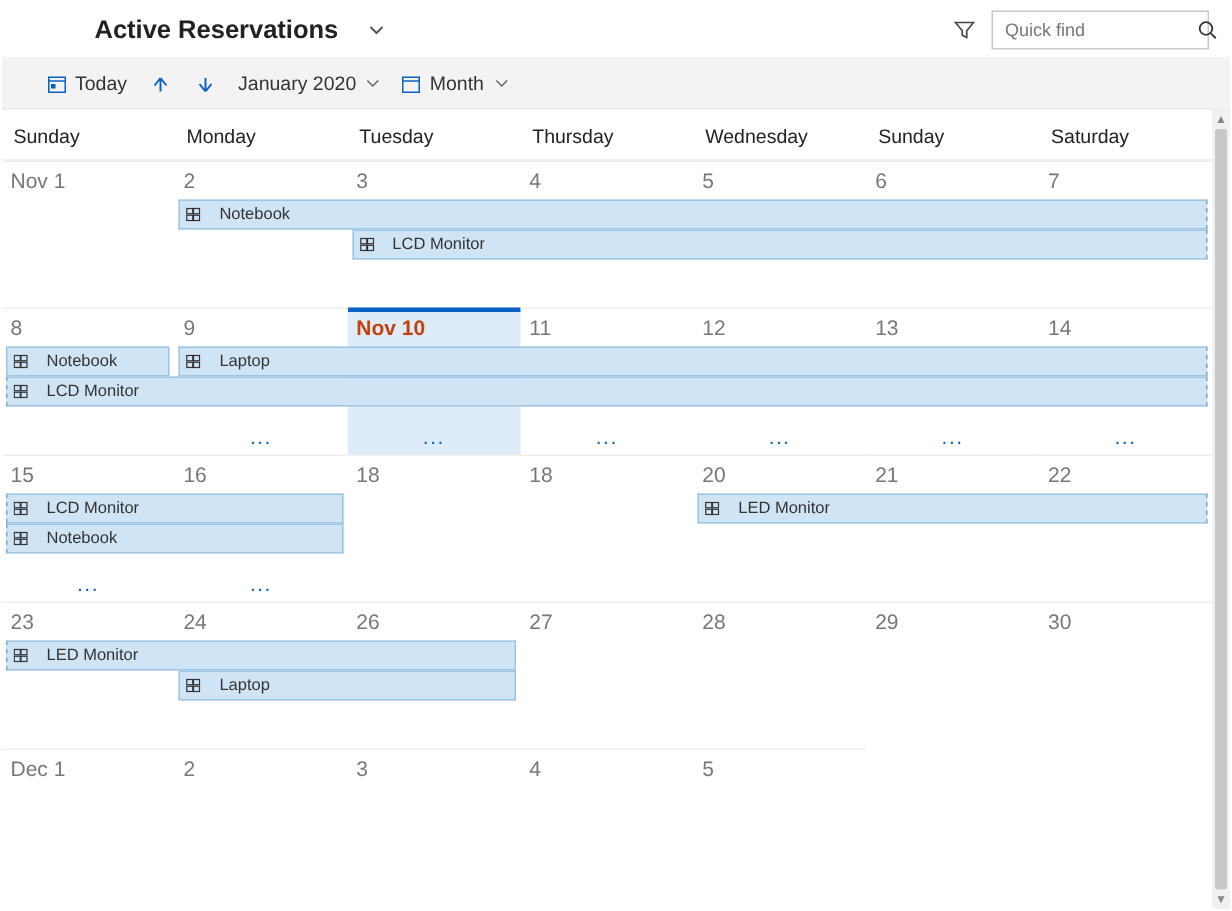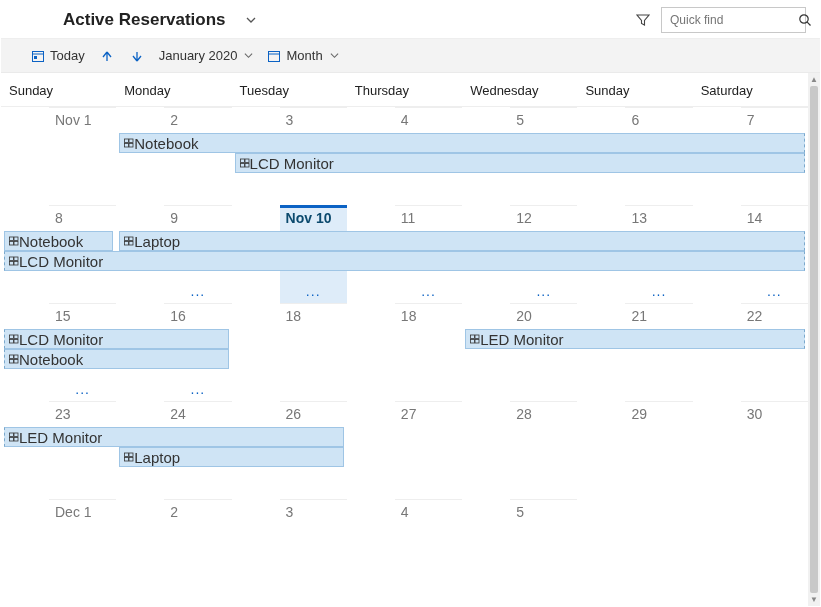--- a/index.html
+++ b/index.html
@@ -24,31 +24,31 @@
   .cal-wrap { flex:1; overflow:hidden; position:relative;}
   .scrollbar { width:12px; background:#f1f1f1; display:flex; flex-direction:column; align-items:center; justify-content:space-between;}
   .scroll-arrow { font-size:8px; color:#888; padding:2px; cursor:pointer;}
   .scroll-track { flex:1; width:12px; position:relative;}
   .scroll-thumb { position:absolute; top:0; left:2px; width:8px; height:100%; background:#c8c8c8; border-radius:2px;}
 
   .dayhead { display:grid; grid-template-columns: repeat(7, 1fr); border-bottom:1px solid #eee;}
   .dayhead div { padding:10px 8px 8px 8px; font-size:13px; color:#222;}
 
   .grid { display:grid; grid-template-columns: repeat(7, 1fr); grid-auto-rows: 98px; position:relative;}
-  .cell { border-top:1px solid #eee; padding:4px 6px 2px 6px; position:relative; overflow:visible;margin-left:48px;}
+  .cell { border-top:1px solid #eee; padding:4px 6px 2px 6px; position:relative; overflow:visible;}
   .datenum { font-size:14px; color:#777; }
-  .event { position:absolute; height:20px; background:#cfe4f5; border:1px solid #9fc5e5; border-right:1px dashed #7aa8cc; font-size:15px; color:#333; display:flex; align-items:center; padding-left:4px; gap:0; pointer-events:auto; cursor:pointer; overflow:hidden;}
+  .event { position:absolute; height:20px; background:#cfe4f5; border:1px solid #9fc5e5; border-right:1px dashed #7aa8cc; font-size:11px; color:#333; display:flex; align-items:center; padding-left:4px; gap:12px; pointer-events:auto; cursor:pointer; overflow:hidden;}
   .event.dash-left { border-left:1px dashed #7aa8cc;}
   .event.solid-right { border-right:1px solid #9fc5e5;}
   .event .ev-icon { flex-shrink:0;}
   .event .ev-label { white-space:nowrap; overflow:hidden; text-overflow:ellipsis;}
   .more { color:#0b62c4; font-size:14px; letter-spacing:1px; cursor:pointer; position:absolute; bottom:4px; left:50%; transform:translateX(-50%);}
   .today-cell { background:#deecf9;}
   .today-bar { position:absolute; top:-1px; left:0; right:0; height:3px; background:#0b62c4;}
-  .today-num { font-weight:600; color:#0c4a6e;}
+  .today-num { font-weight:600; color:#c2410c;}
   .highlight-red { outline:3px solid #e81123; outline-offset:-2px; z-index:5;}
 
   svg { display:block;}
 </style>
 </head>
 <body>
 
 <div class="app">
 
   <div class="header">

